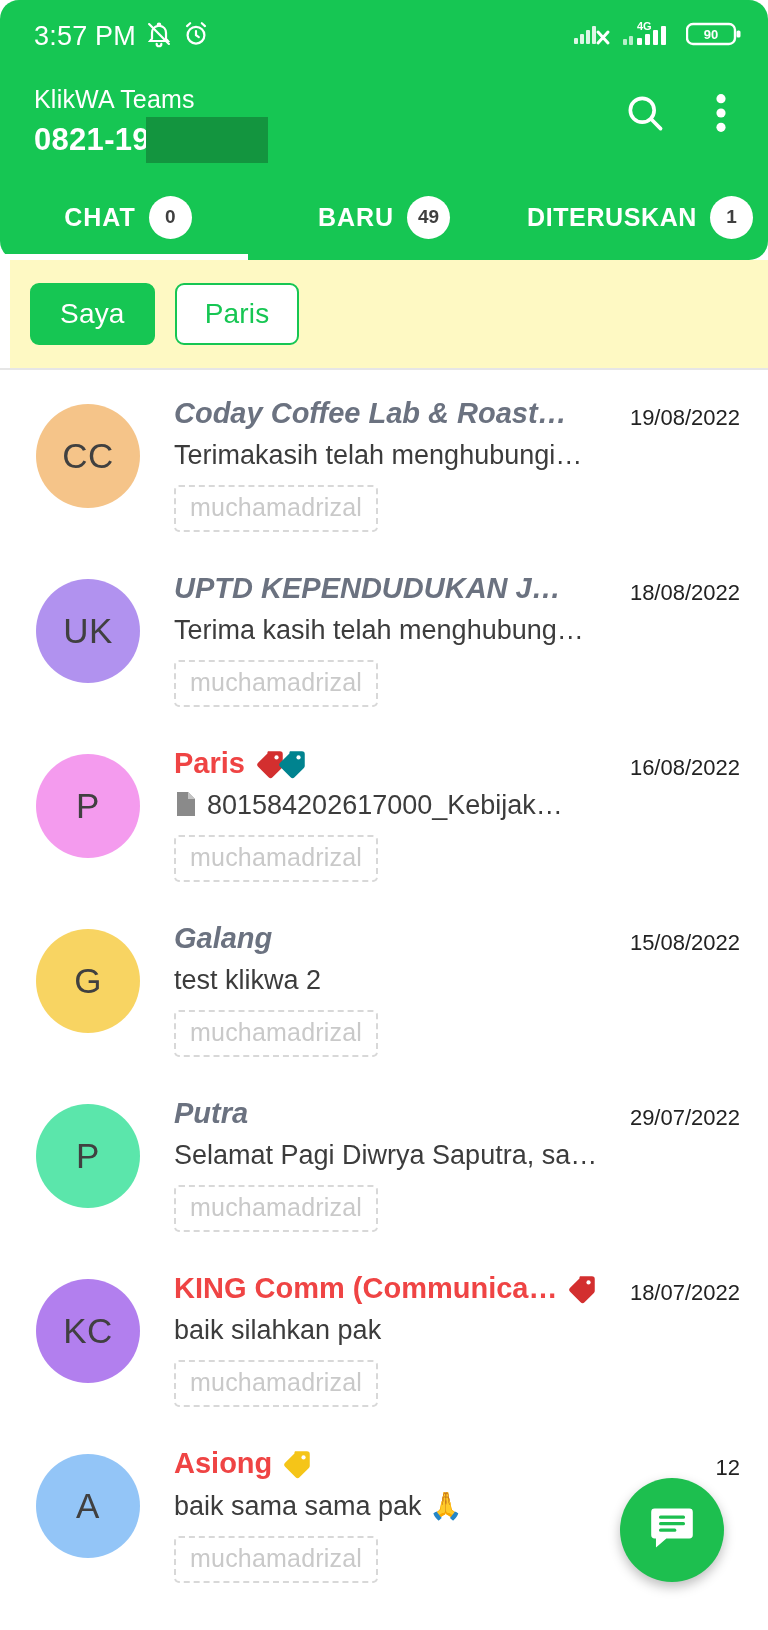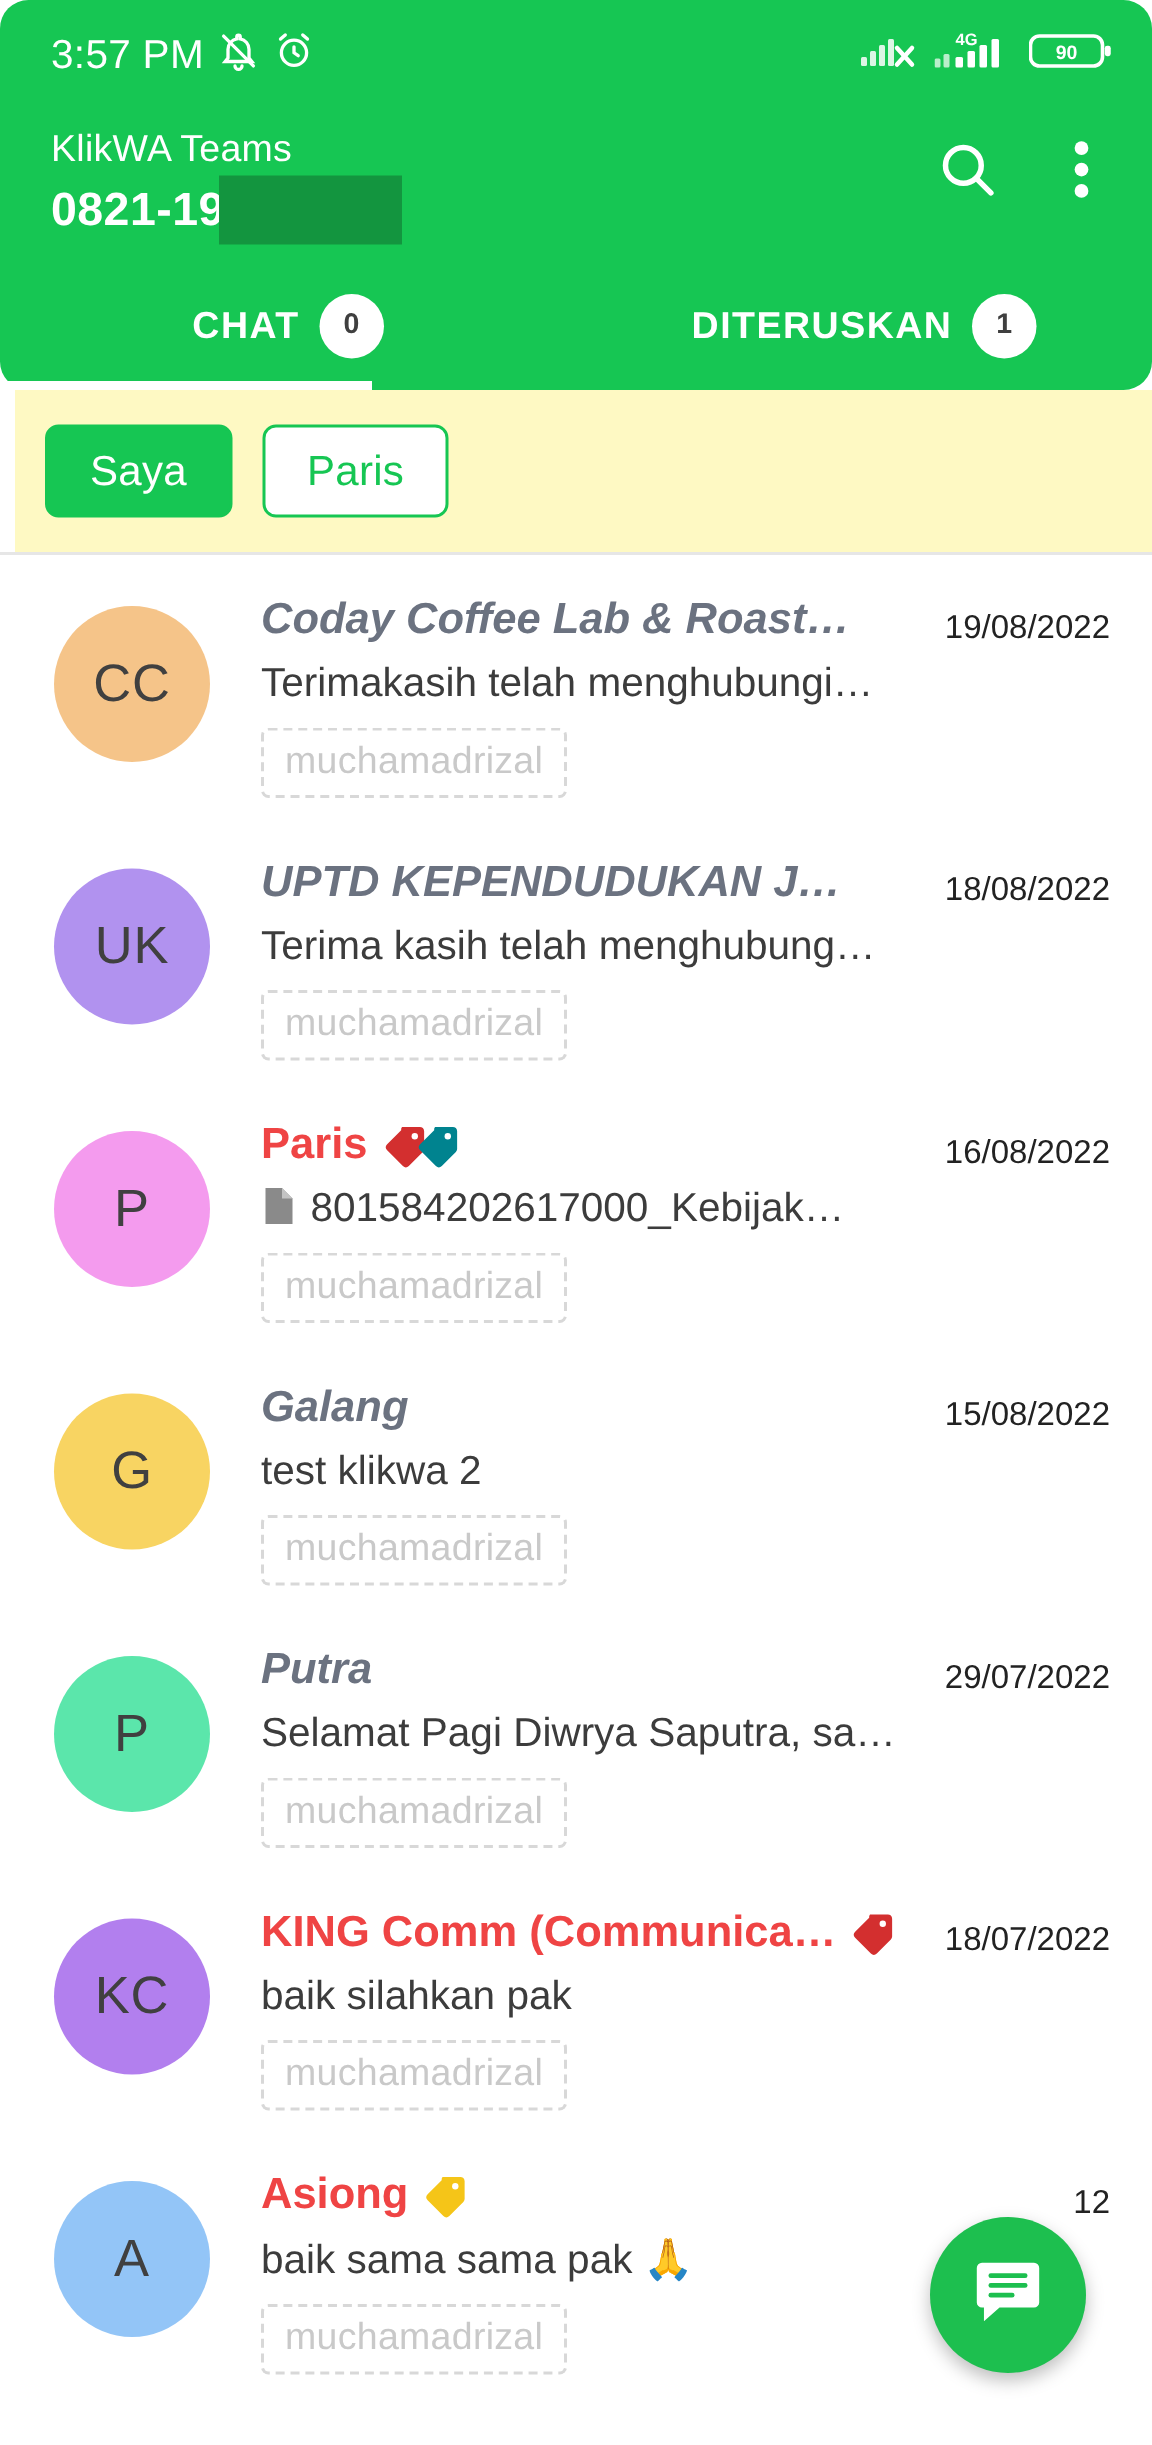--- a/index.html
+++ b/index.html
@@ -296,20 +296,24 @@
       </div>
     </div>
 
     <div class="tabs">
       <div class="tab">
         <span class="tab-label">CHAT</span>
         <span class="tab-badge">0</span>
         <span class="tab-indicator"></span>
       </div>
       <div class="tab">
+        <span class="tab-label">BARU</span>
+        <span class="tab-badge">49</span>
+      </div>
+      <div class="tab">
         <span class="tab-label">DITERUSKAN</span>
         <span class="tab-badge">1</span>
       </div>
     </div>
   </div>
 
   <div class="filterbar">
     <div class="chip active">Saya</div>
     <div class="chip inactive">Paris</div>
   </div>

